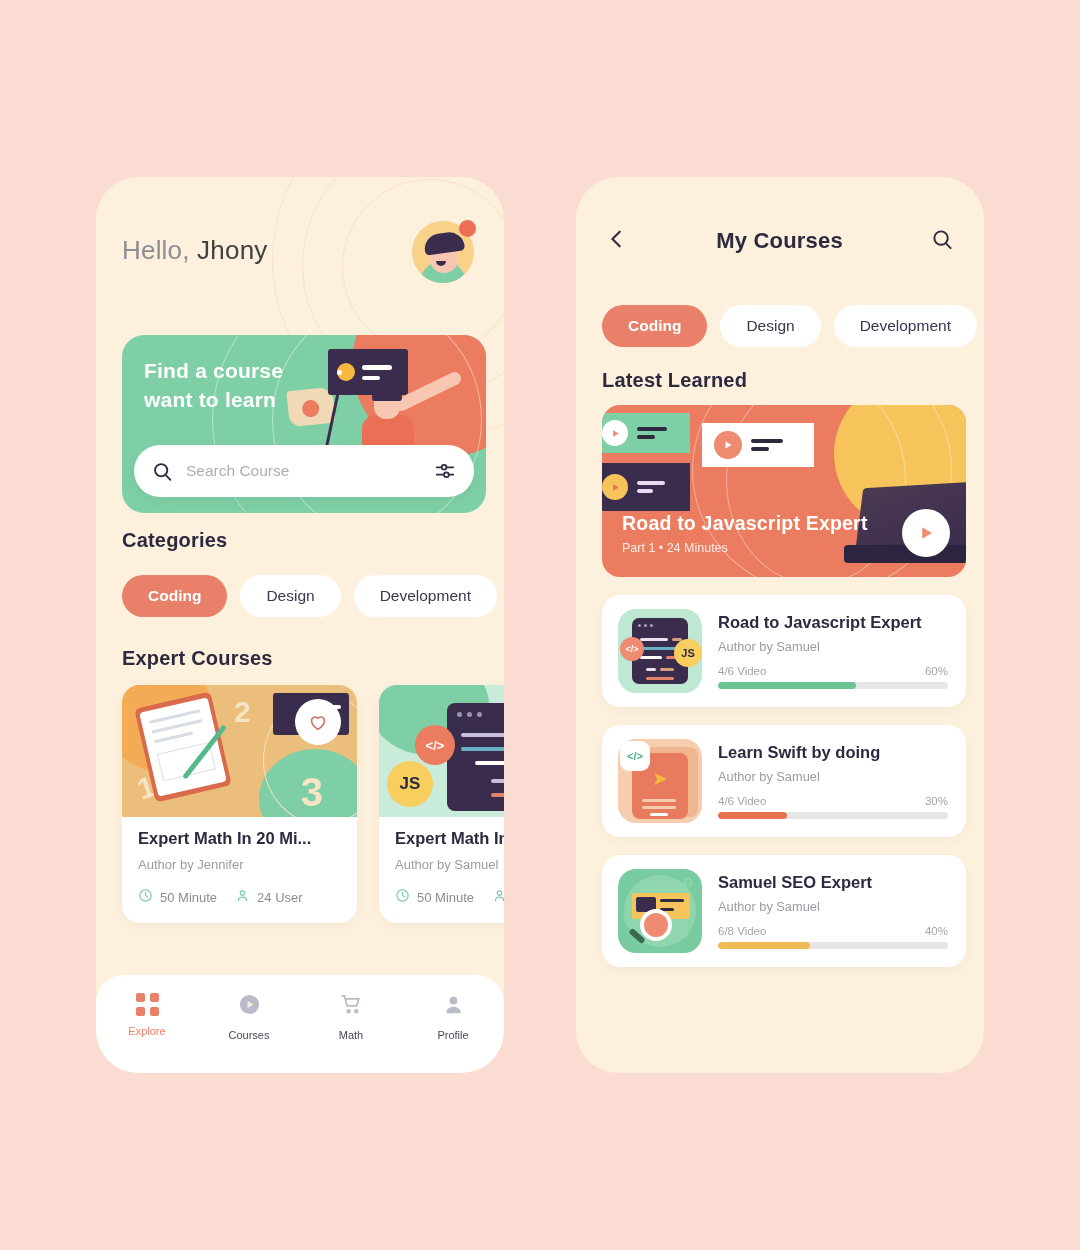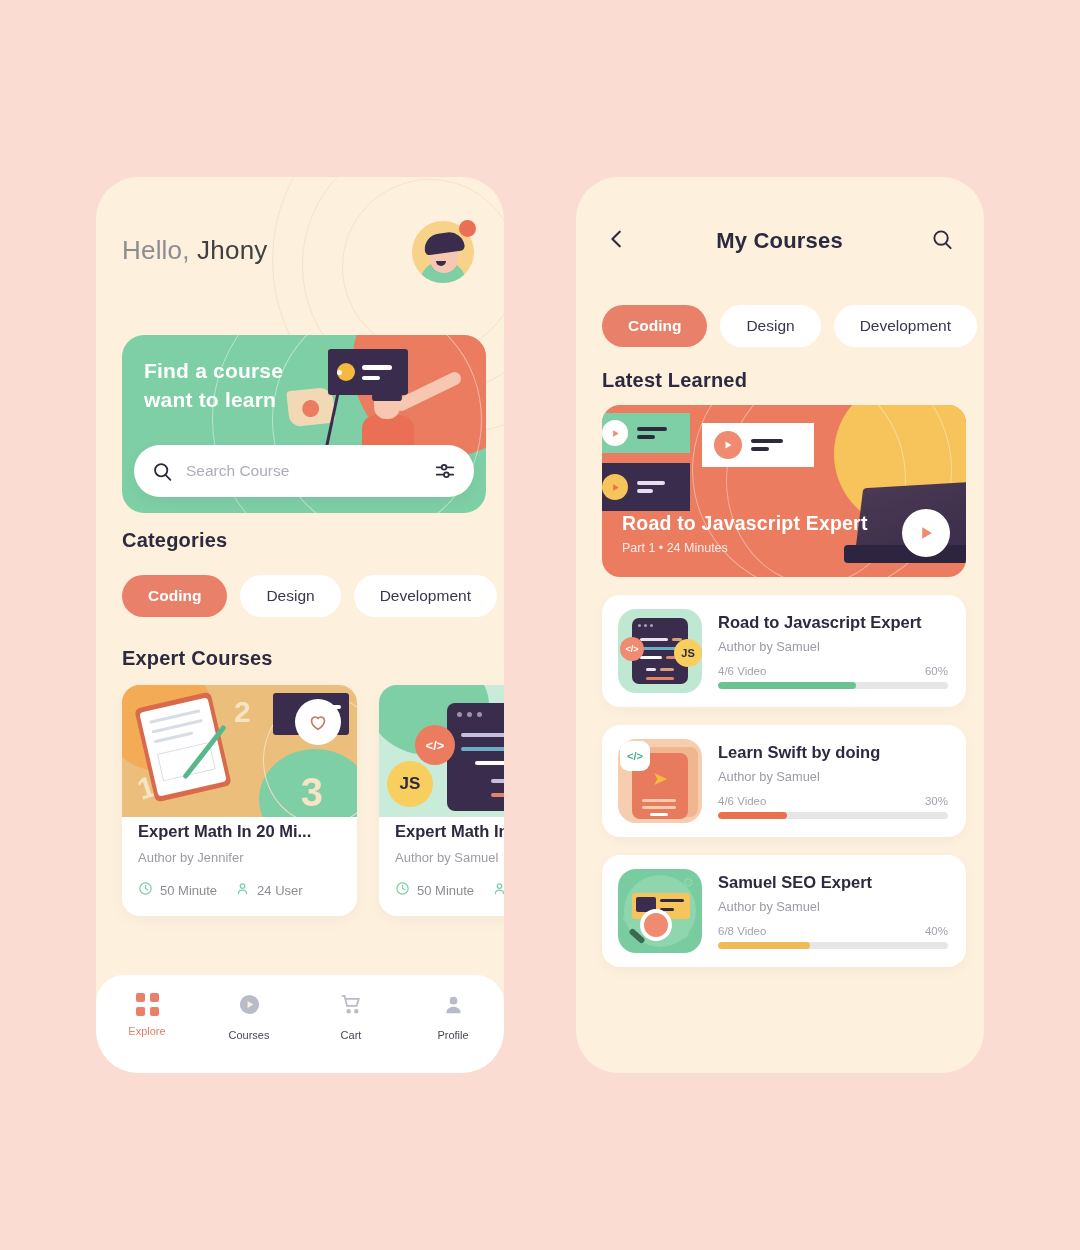--- a/index.html
+++ b/index.html
@@ -281,21 +281,21 @@
     display: flex; align-items: center; justify-content: center;
     font-size: 13px; font-weight: 700;
   }
   .t2-js {
     position: absolute; left: 8px; top: 76px; width: 46px; height: 46px;
     border-radius: 50%; background: #F8CE5E; color: #2D2A40;
     display: flex; align-items: center; justify-content: center;
     font-size: 17px; font-weight: 700;
   }
 
-  .cc-body { padding: 5px 16px 17px; }
+  .cc-body { padding: 12px 16px 17px; }
   .cc-title {
     font-size: 16.5px; font-weight: 700; color: #2D2A40;
     white-space: nowrap; overflow: hidden;
   }
   .cc-author { font-size: 13px; color: #9B9BA5; margin-top: 9px; }
   .cc-meta { display: flex; gap: 18px; margin-top: 16px; align-items: center; }
   .cc-meta-item {
     display: flex; align-items: center; gap: 7px;
     font-size: 13px; color: #8C8C93; white-space: nowrap;
   }
@@ -667,21 +667,21 @@
         <span class="tab-label">Courses</span>
       </div>
       <div class="tab">
         <span>
           <svg width="23" height="23" viewBox="0 0 24 24" fill="none" stroke="#B9BBC8" stroke-width="1.9" stroke-linecap="round">
             <path d="M2.5 3h2.2l2.6 10.5h10.1l2.1-7.4H6"></path>
               <circle cx="9" cy="19" r="1.4" fill="#B9BBC8"></circle>
               <circle cx="17" cy="19" r="1.4" fill="#B9BBC8"></circle>
           </svg>
         </span>
-        <span class="tab-label">Cart</span>
+        <span class="tab-label">Math</span>
       </div>
       <div class="tab">
         <span>
           <svg width="23" height="23" viewBox="0 0 24 24" fill="#B9BBC8">
               <circle cx="12" cy="8" r="4"></circle>
               <path d="M4.5 21c0-4.2 3.4-6.6 7.5-6.6s7.5 2.4 7.5 6.6z"></path>
             </svg>
         </span>
         <span class="tab-label">Profile</span>
       </div>

